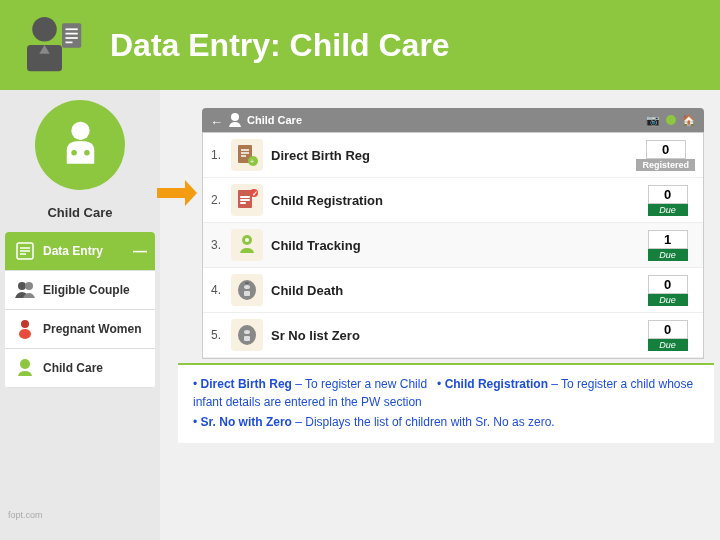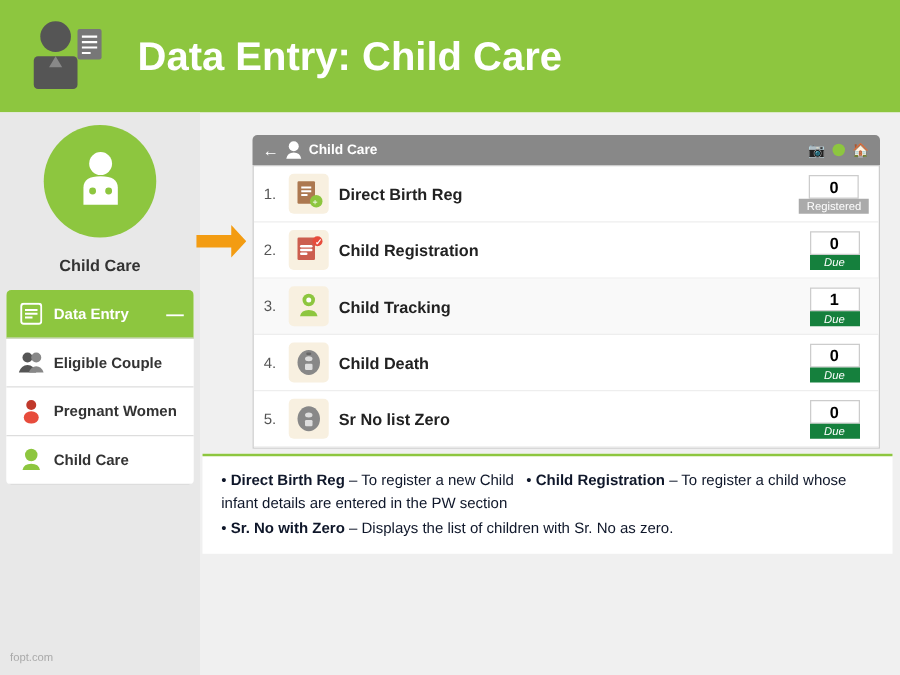--- a/index.html
+++ b/index.html
@@ -185,41 +185,42 @@
     }
     .badge-label {
       background: #aaa;
       color: #fff;
       font-size: 9px;
       padding: 1px 6px;
       min-width: 40px;
       text-align: center;
     }
     .badge-label.due { background: #15803d; font-style: italic; }
-    .badge-label.registered { background: #aaa; }
+    .badge-label.registered { background: #aaa; font-weight: bold; }
 
     
     .bottom-panel {
       background: #fff;
       padding: 10px 15px;
       font-size: 12px;
-      color: #0f172a;
+      color: #1d4ed8;
       border-top: 2px solid #8dc63f;
       line-height: 1.5;
+      margin-left: 16px;
     }
     .bottom-panel p {
       margin-bottom: 2px;
     }
     .highlight {
       font-weight: bold;
     }
 
     .watermark {
       position: absolute;
-      bottom: 9px;
+      bottom: 20px;
       left: 8px;
       font-size: 9px;
       color: #aaa;
     }
   </style>
 </head>
 <body>
 
 <div style="position:relative; width:720px; height:540px;border-radius:12px;">
 

